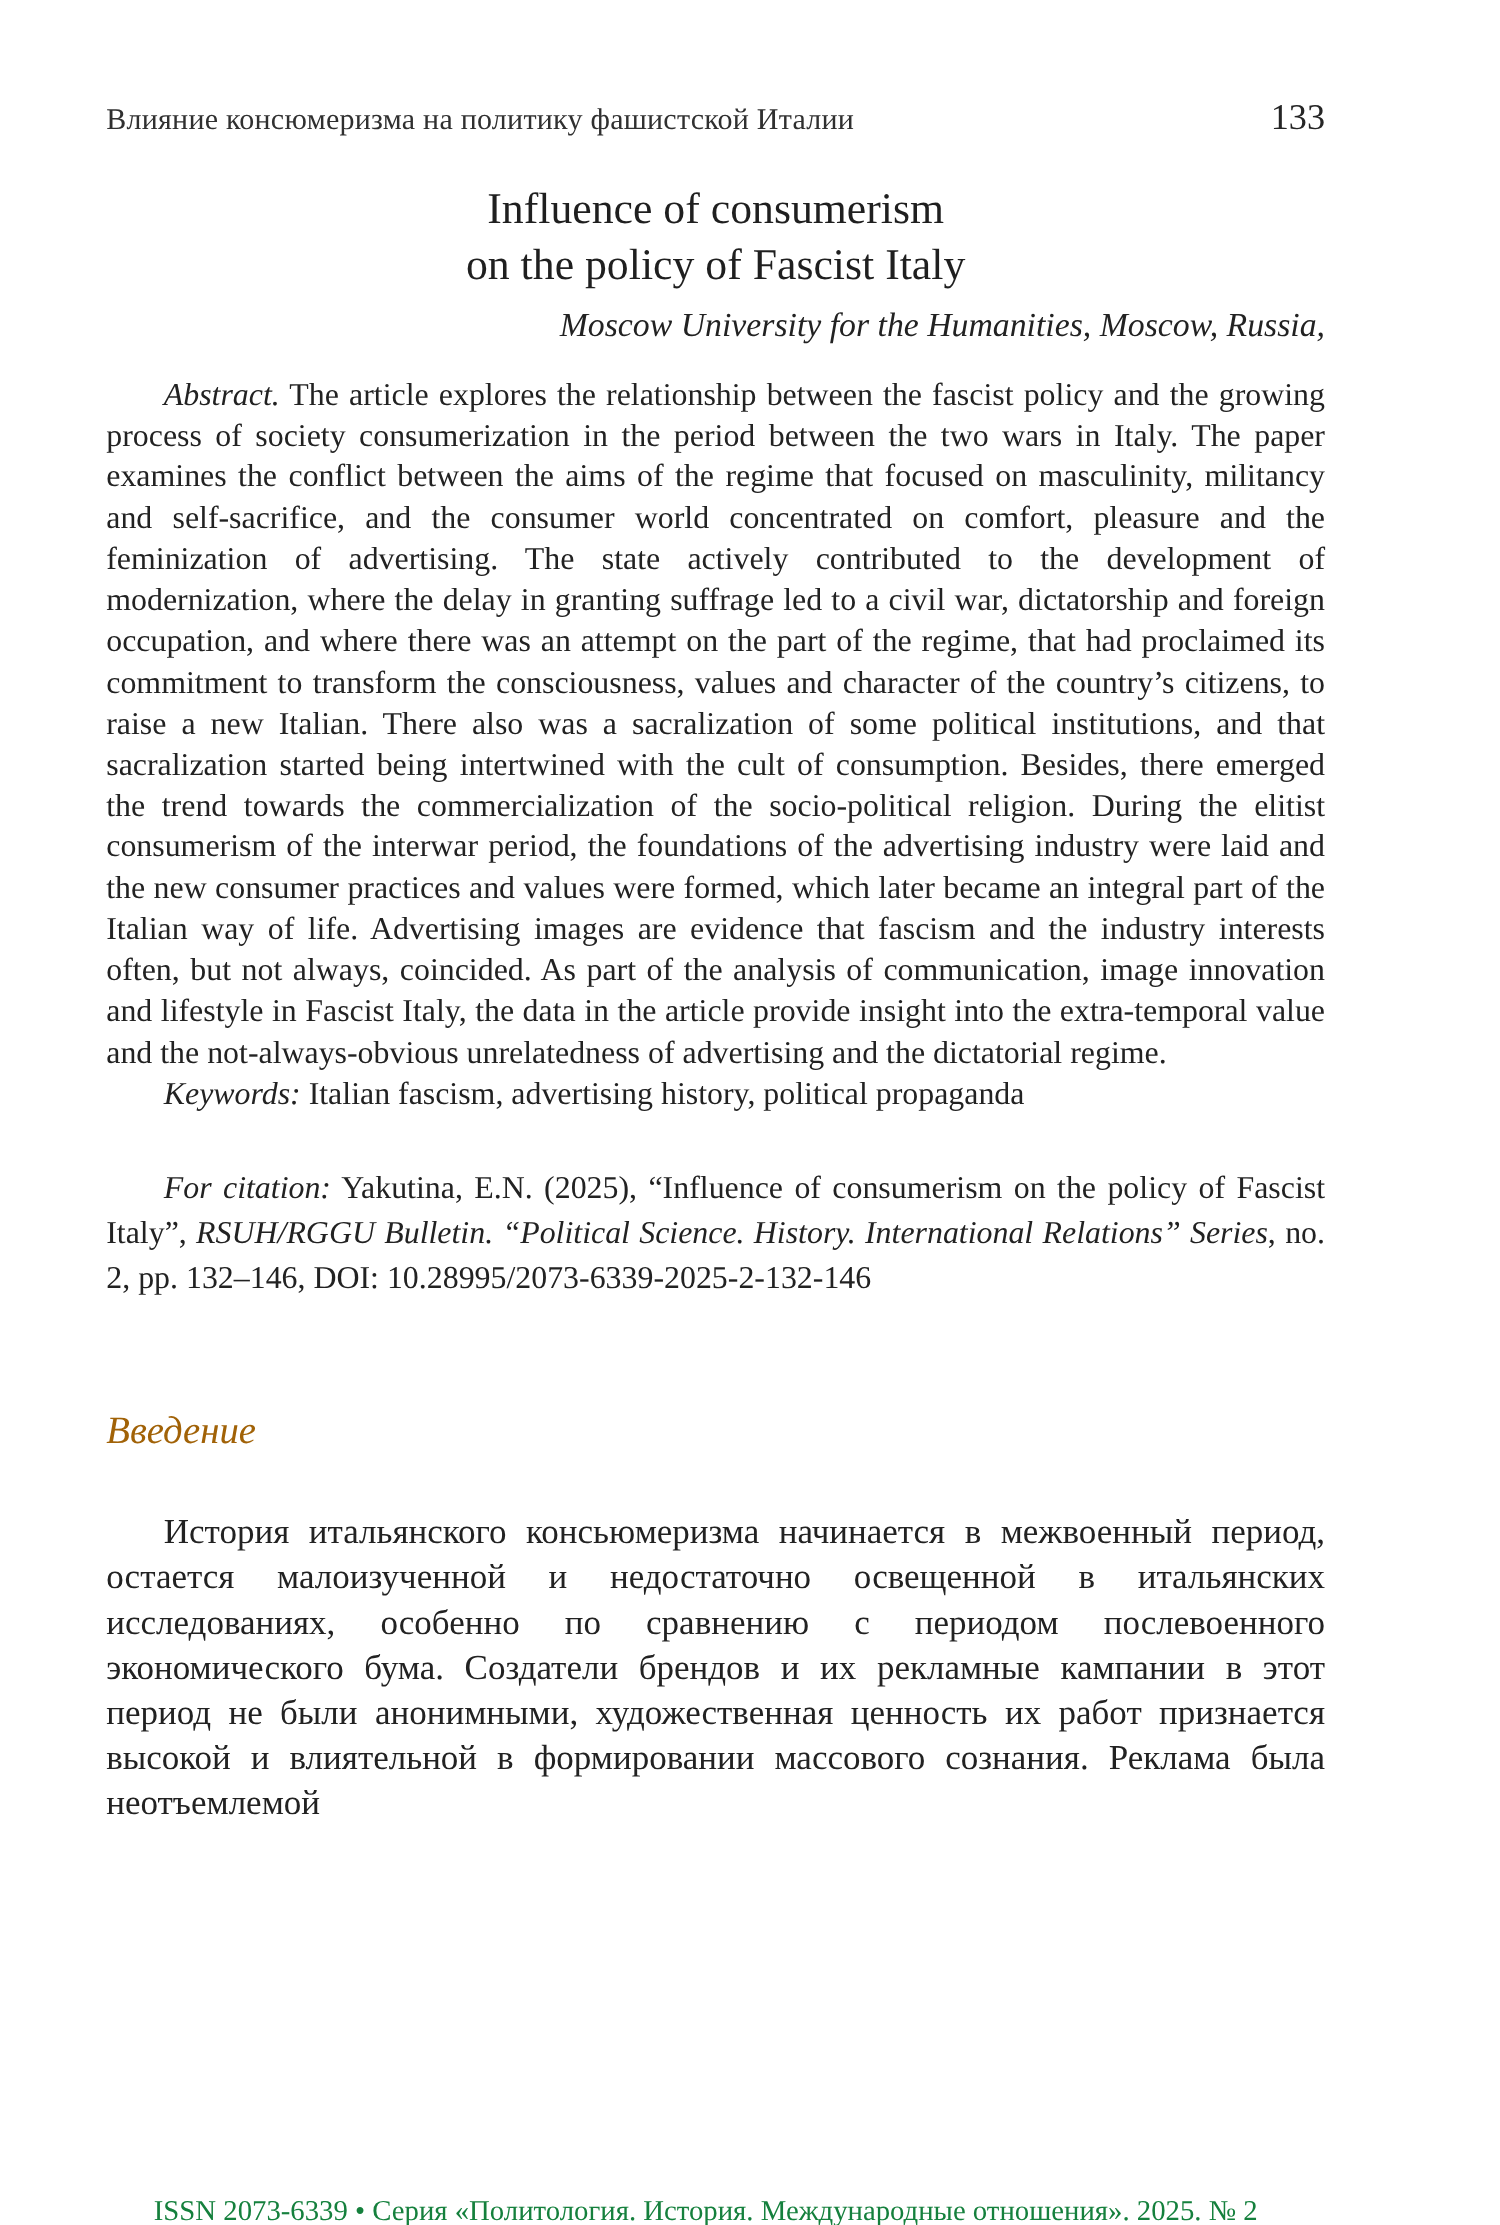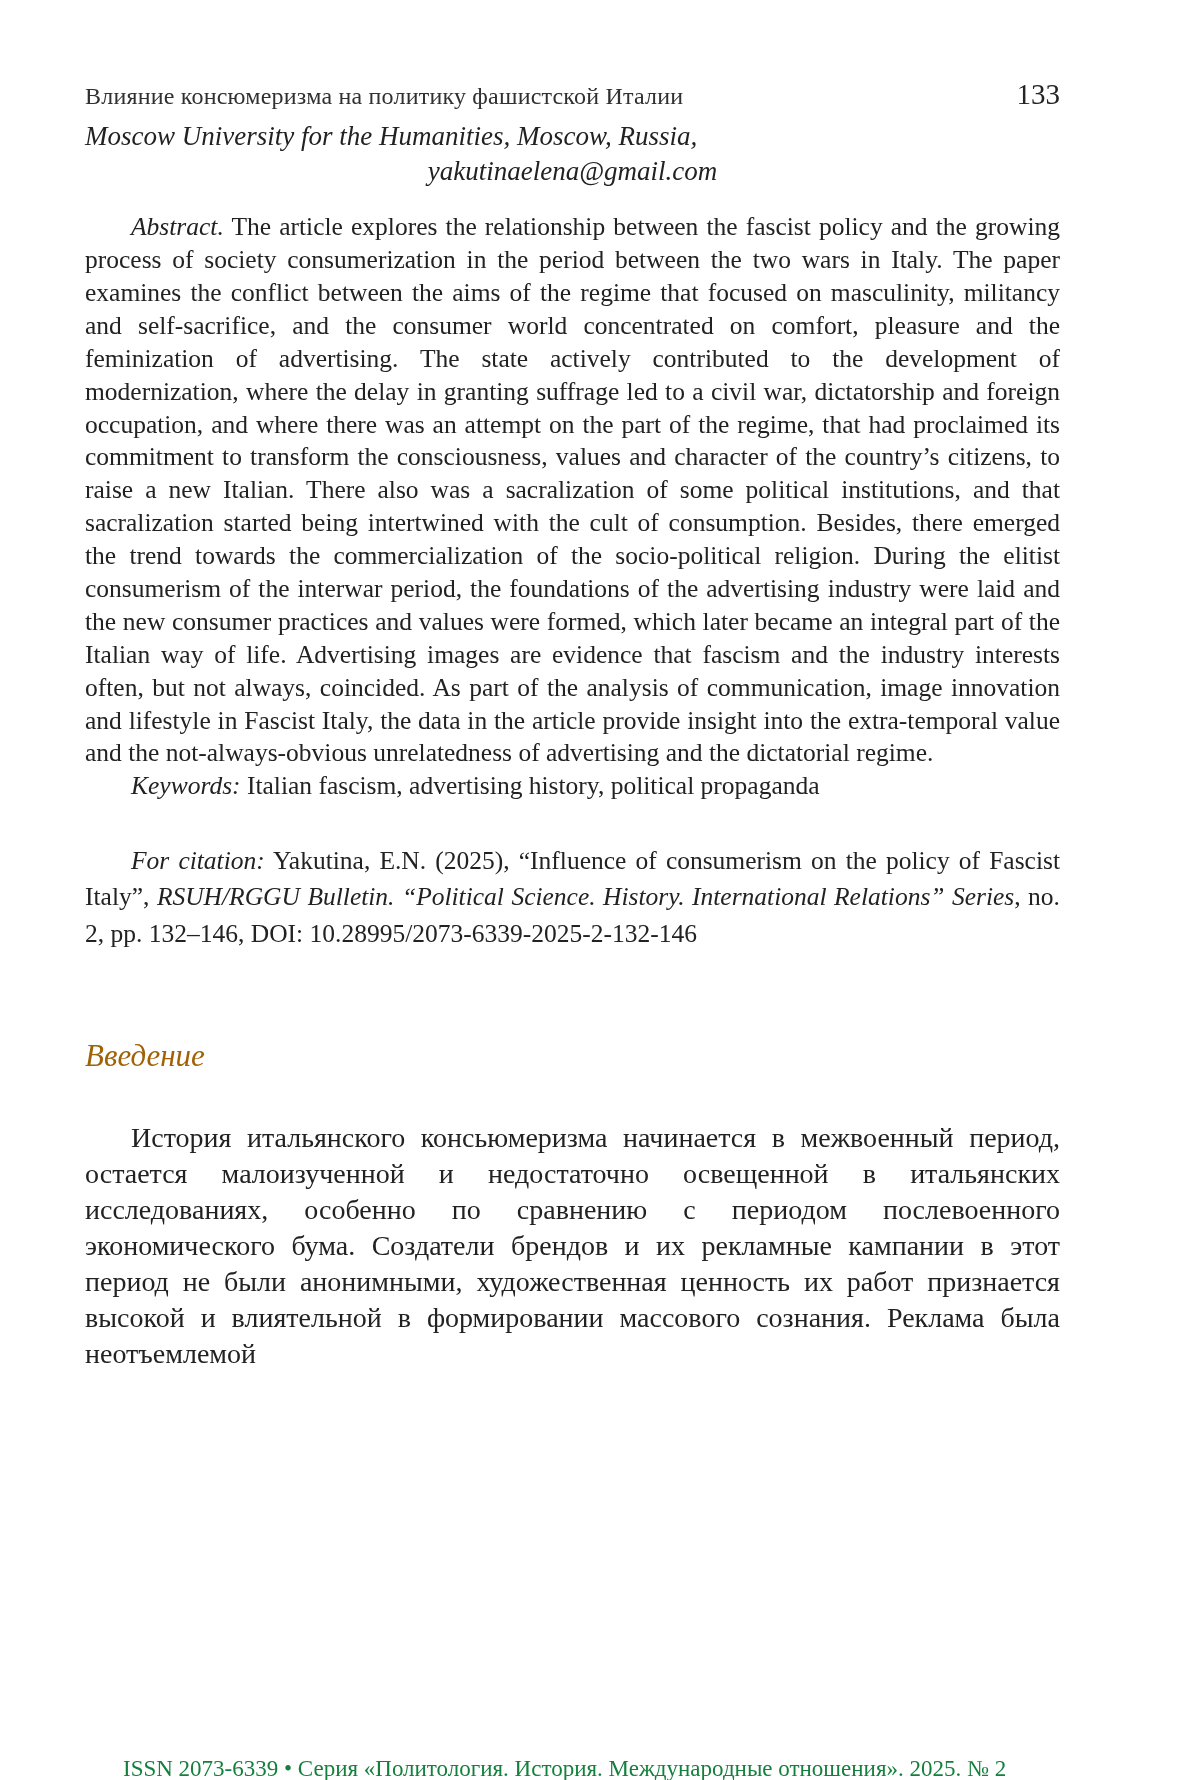--- a/index.html
+++ b/index.html
@@ -41,21 +41,21 @@
     line-height: 1.28;
     color: #1f1f1f;
   }
   .author-name {
     margin-top: 24px;
     text-align: center;
     font-size: 29px;
   }
   .affiliation {
     margin-top: 8px;
-    text-align: left;
+    text-align: right;
     font-size: 27px;
     font-style: italic;
     line-height: 1.3;
   }
   .email {
     text-align: center;
     font-size: 27px;
     font-style: italic;
     line-height: 1.3;
   }
@@ -103,23 +103,26 @@
 </head>
 <body>
 
 <div class="page">
 
   <div class="running-head">
     <span class="running-title">Влияние консюмеризма на политику фашистской Италии</span>
     <span class="page-number">133</span>
   </div>
 
+  <div class="paper-title">
+    <div>Influence of consumerism</div>
+    <div>on the policy of Fascist Italy</div>
+  </div>
 
   <div class="affiliation">Moscow University for the Humanities, Moscow, Russia,</div>
-  <div class="email">yakutinaelena@gmail.com</div>
 
   <div class="abstract-block">
     <p><span class="it">Abstract.</span><span> The article explores the relationship between the fascist policy and the growing process of society consumerization in the period between the two wars in Italy. The paper examines the conflict between the aims of the regime that focused on masculinity, militancy and self-sacrifice, and the consumer world concentrated on comfort, pleasure and the feminization of advertising. The state actively contributed to the development of modernization, where the delay in granting suffrage led to a civil war, dictatorship and foreign occupation, and where there was an attempt on the part of the regime, that had proclaimed its commitment to transform the consciousness, values and character of the country’s citizens, to raise a new Italian. There also was a sacralization of some political institutions, and that sacralization started being intertwined with the cult of consumption. Besides, there emerged the trend towards the commercialization of the socio-political religion. During the elitist consumerism of the interwar period, the foundations of the advertising industry were laid and the new consumer practices and values were formed, which later became an integral part of the Italian way of life. Advertising images are evidence that fascism and the industry interests often, but not always, coincided. As part of the analysis of communication, image innovation and lifestyle in Fascist Italy, the data in the article provide insight into the extra-temporal value and the not-always-obvious unrelatedness of advertising and the dictatorial regime.</span></p>
     <p><span class="it">Keywords:</span><span> Italian fascism, advertising history, political propaganda</span></p>
   </div>
 
   <div class="citation">
     <p><span class="it">For citation:</span><span> Yakutina, E.N. (2025), “Influence of consumerism on the policy of Fascist Italy”, </span><span class="it">RSUH/RGGU Bulletin. “Political Science. History. International Relations” Series</span><span>, no. 2, pp. 132–146, DOI: 10.28995/2073-6339-2025-2-132-146</span></p>
   </div>
 

